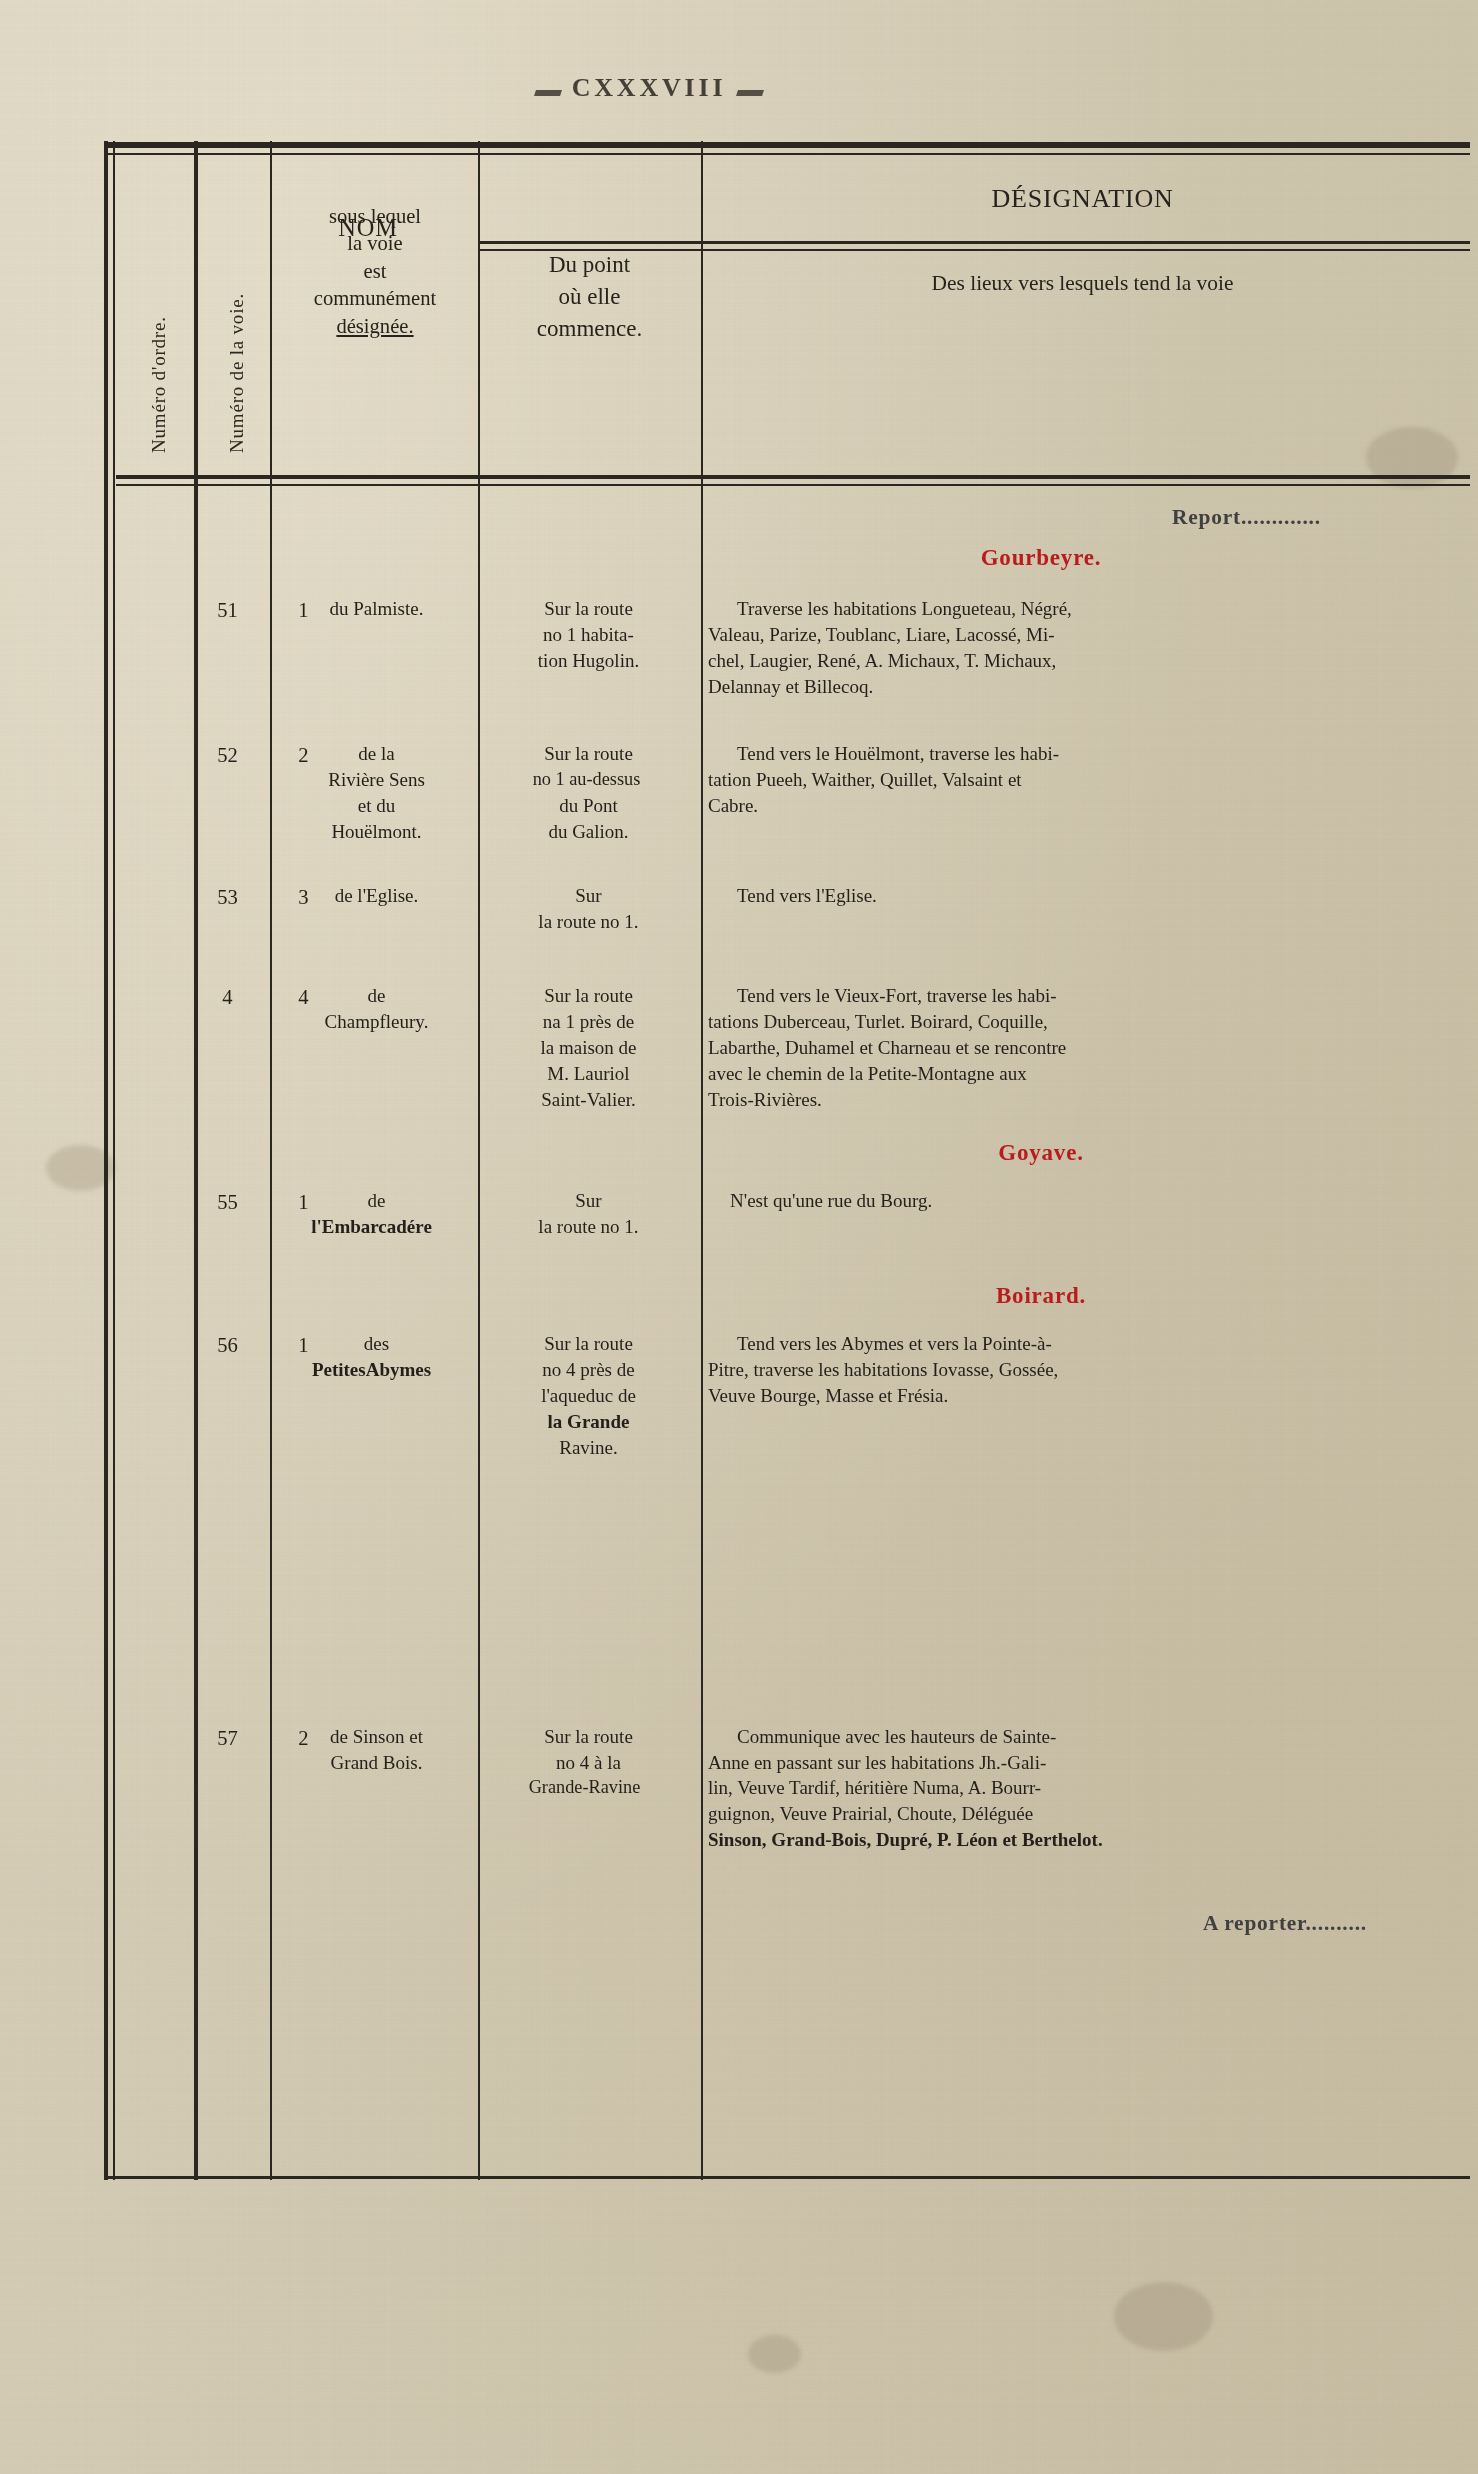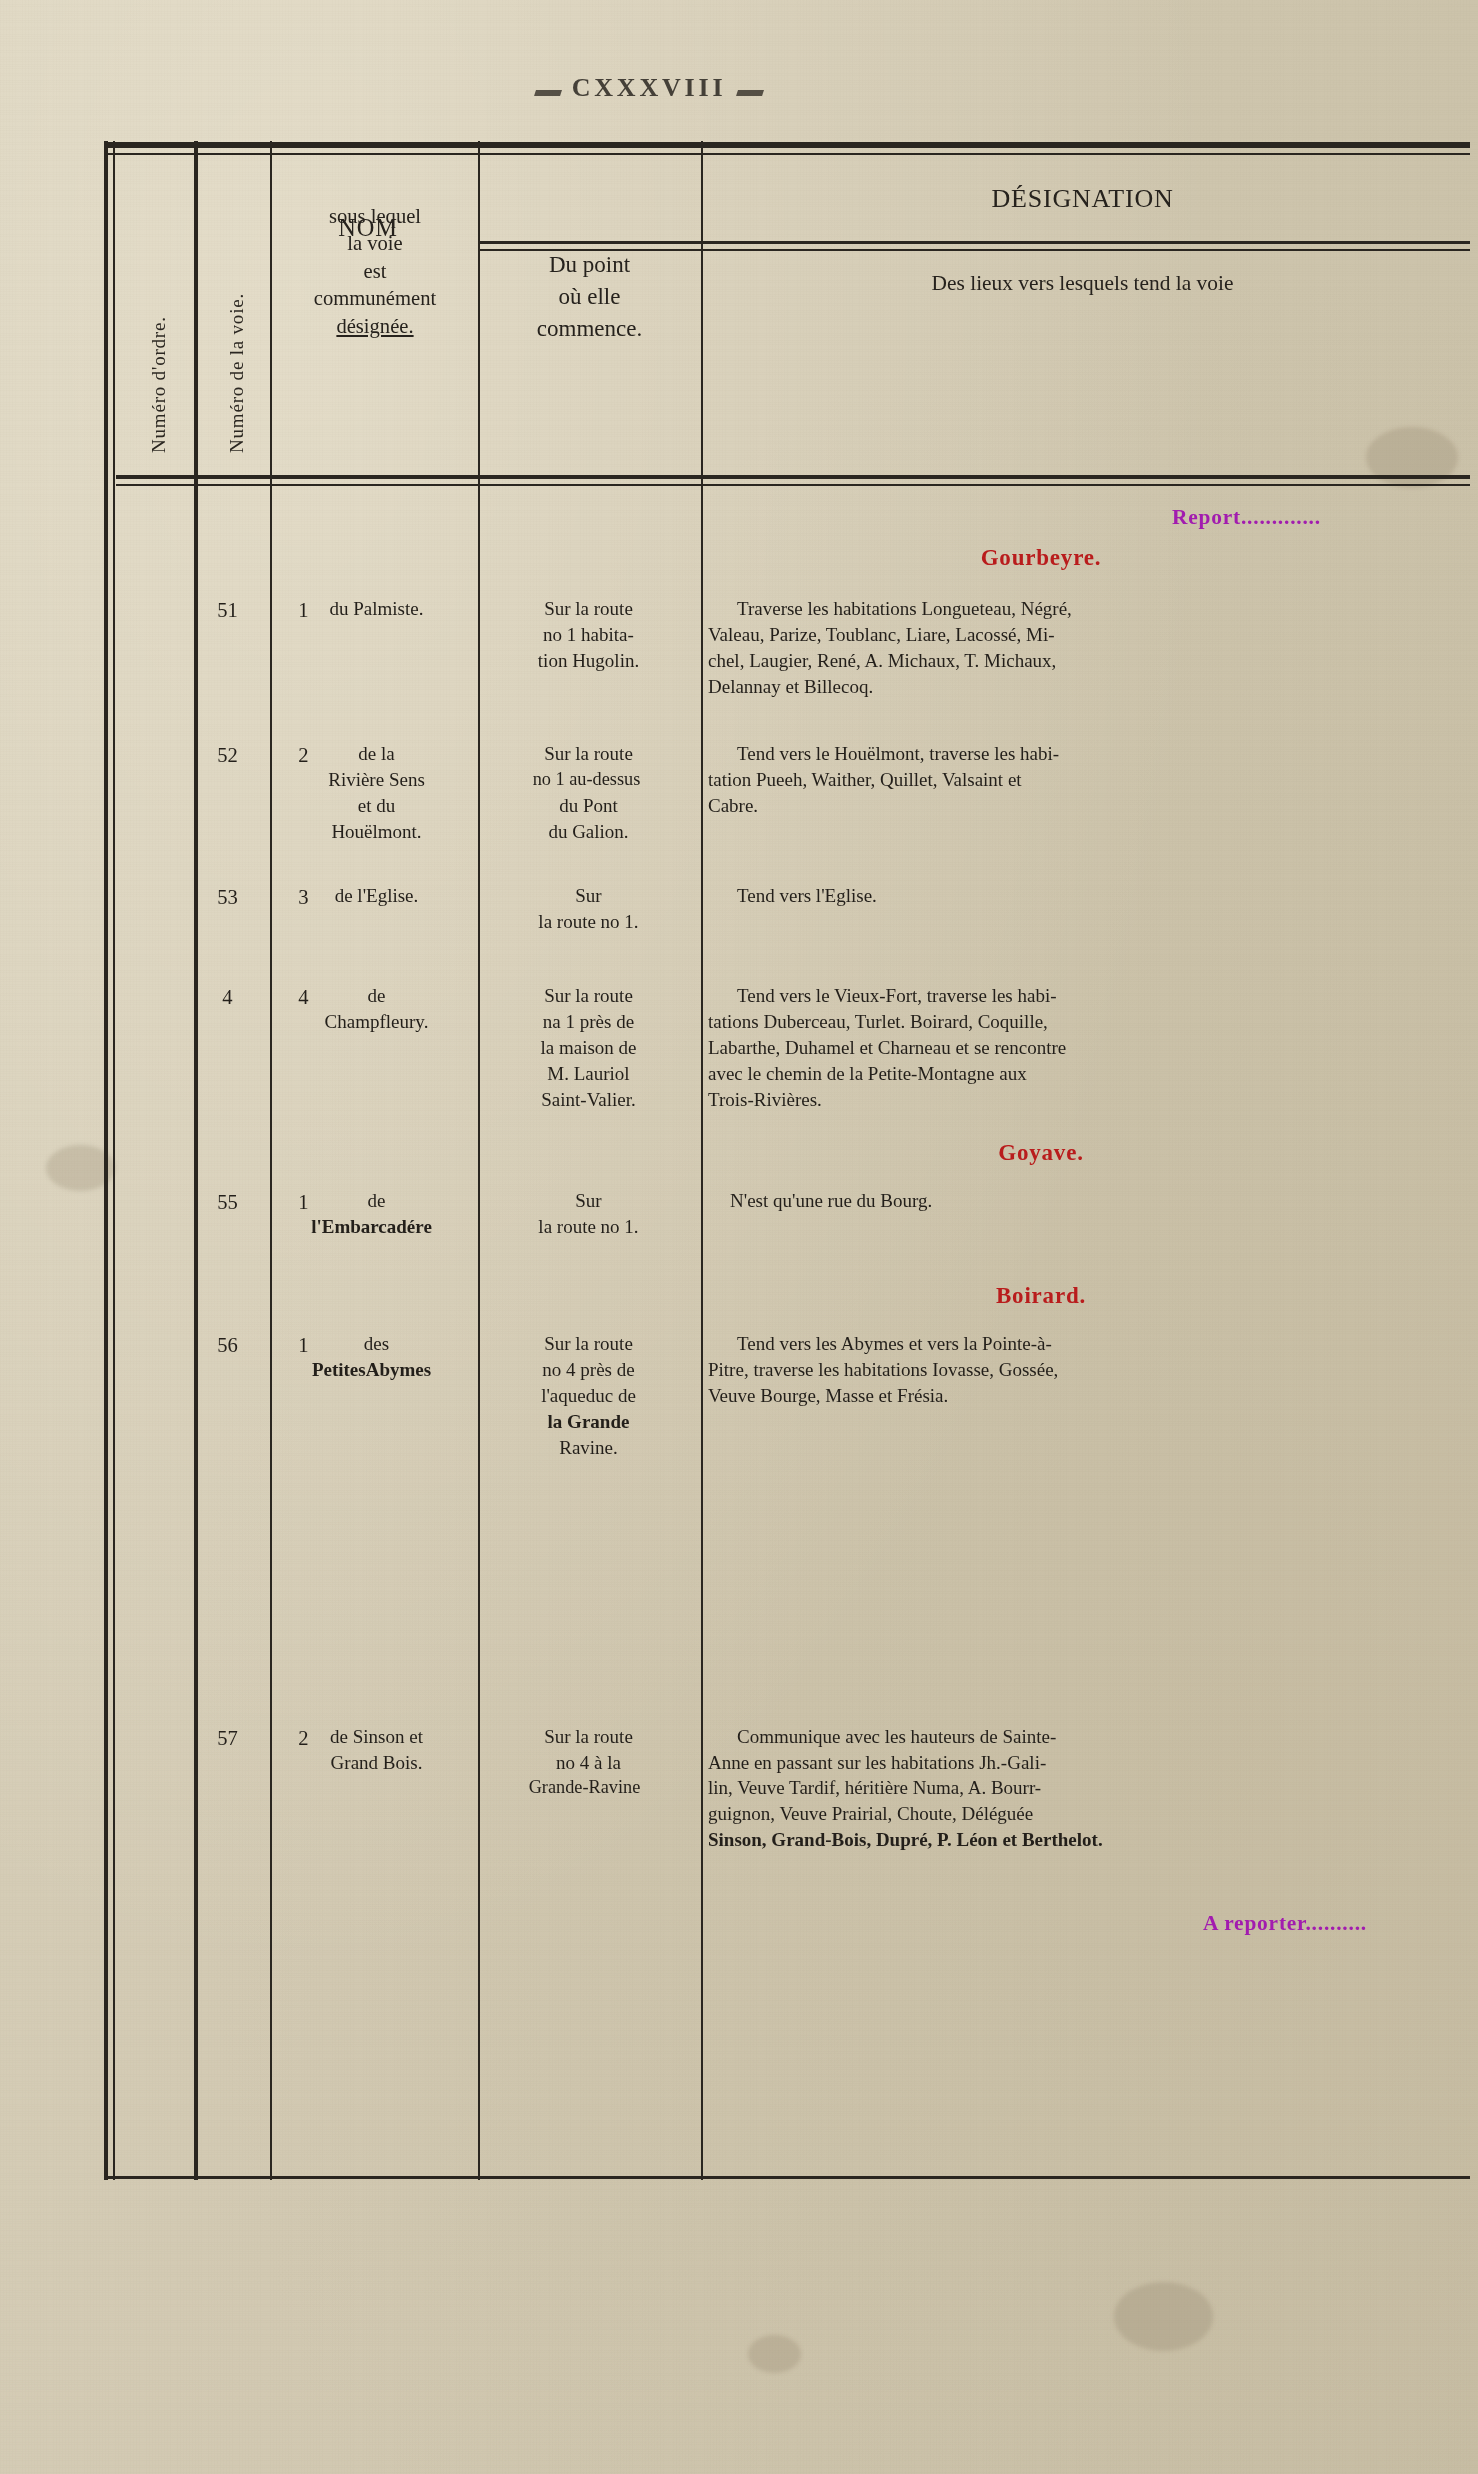--- a/index.html
+++ b/index.html
@@ -154,21 +154,21 @@
     font-weight: bold;
     font-size: 23px;
     letter-spacing: 0.8px;
     color: #b91c1c;
   }
 
   .report {
     position: absolute;
     font-size: 21.4px;
     font-weight: bold;
-    color: #a21caf;
+    color: #404040;
     letter-spacing: 0.8px;
   }
 
   .blot {
     position: absolute;
     border-radius: 50%;
     background: rgba(120,105,78,.20);
     filter: blur(2.3px);
     pointer-events: none;
   }

